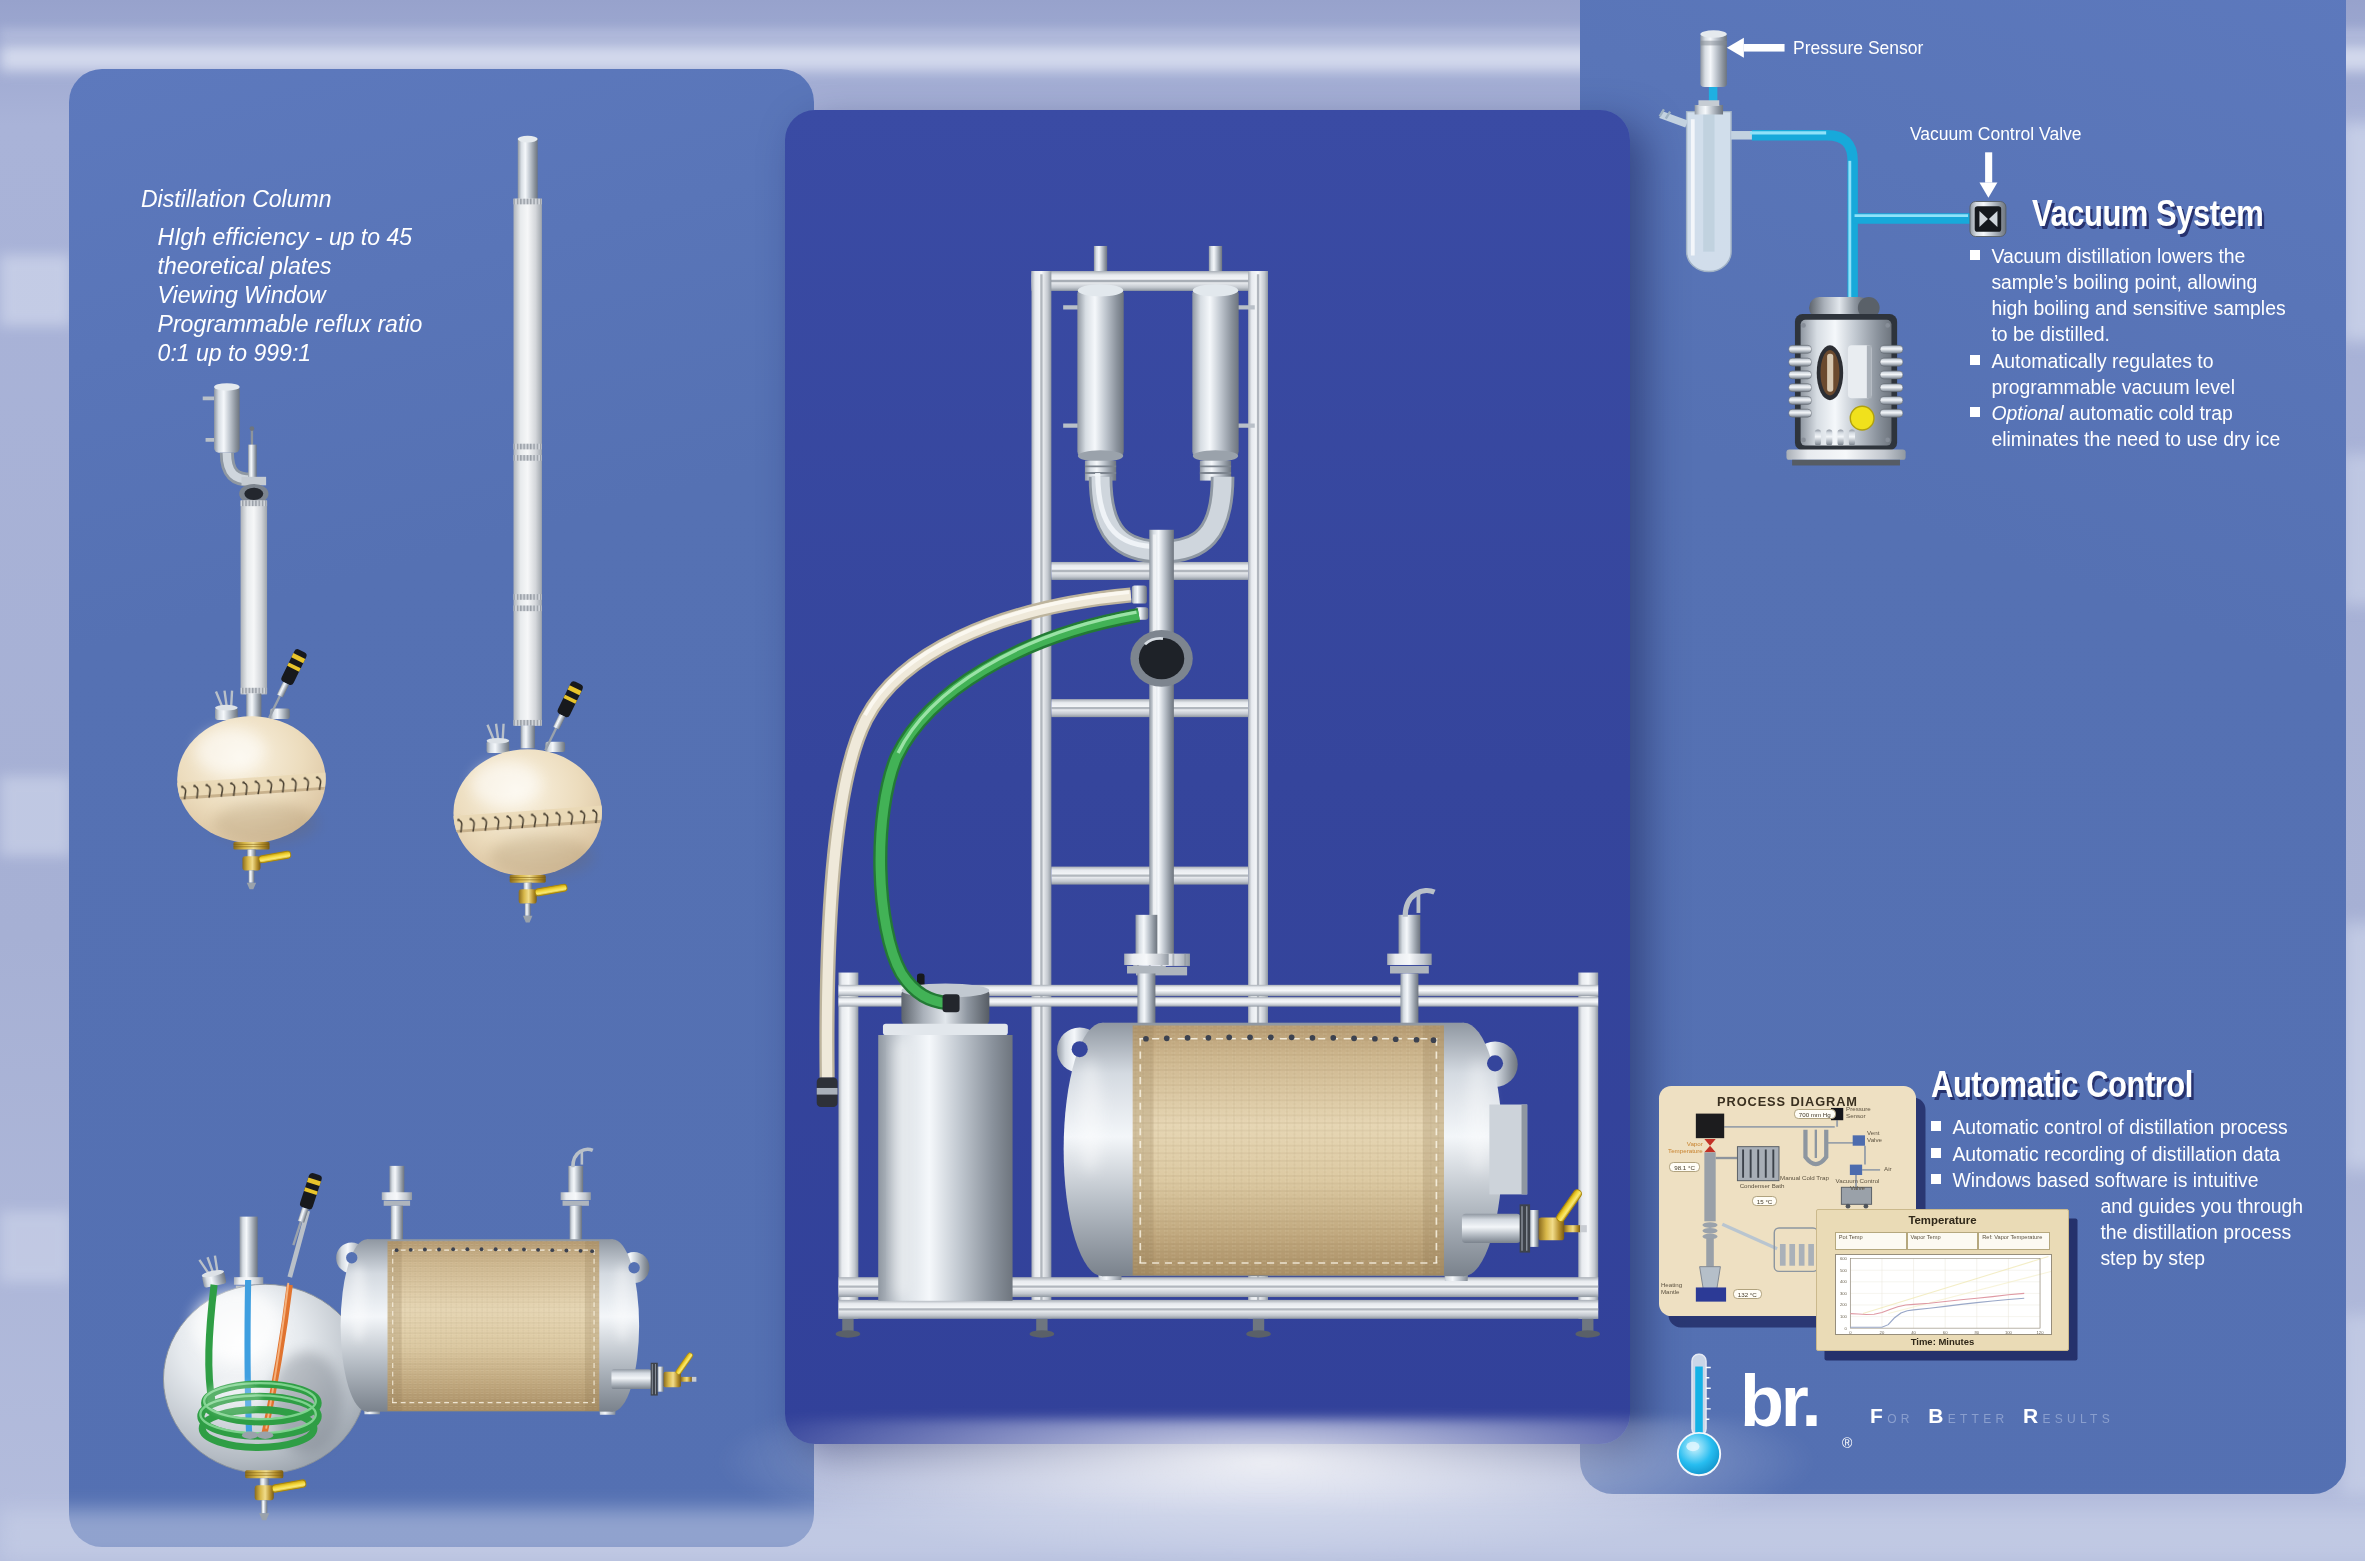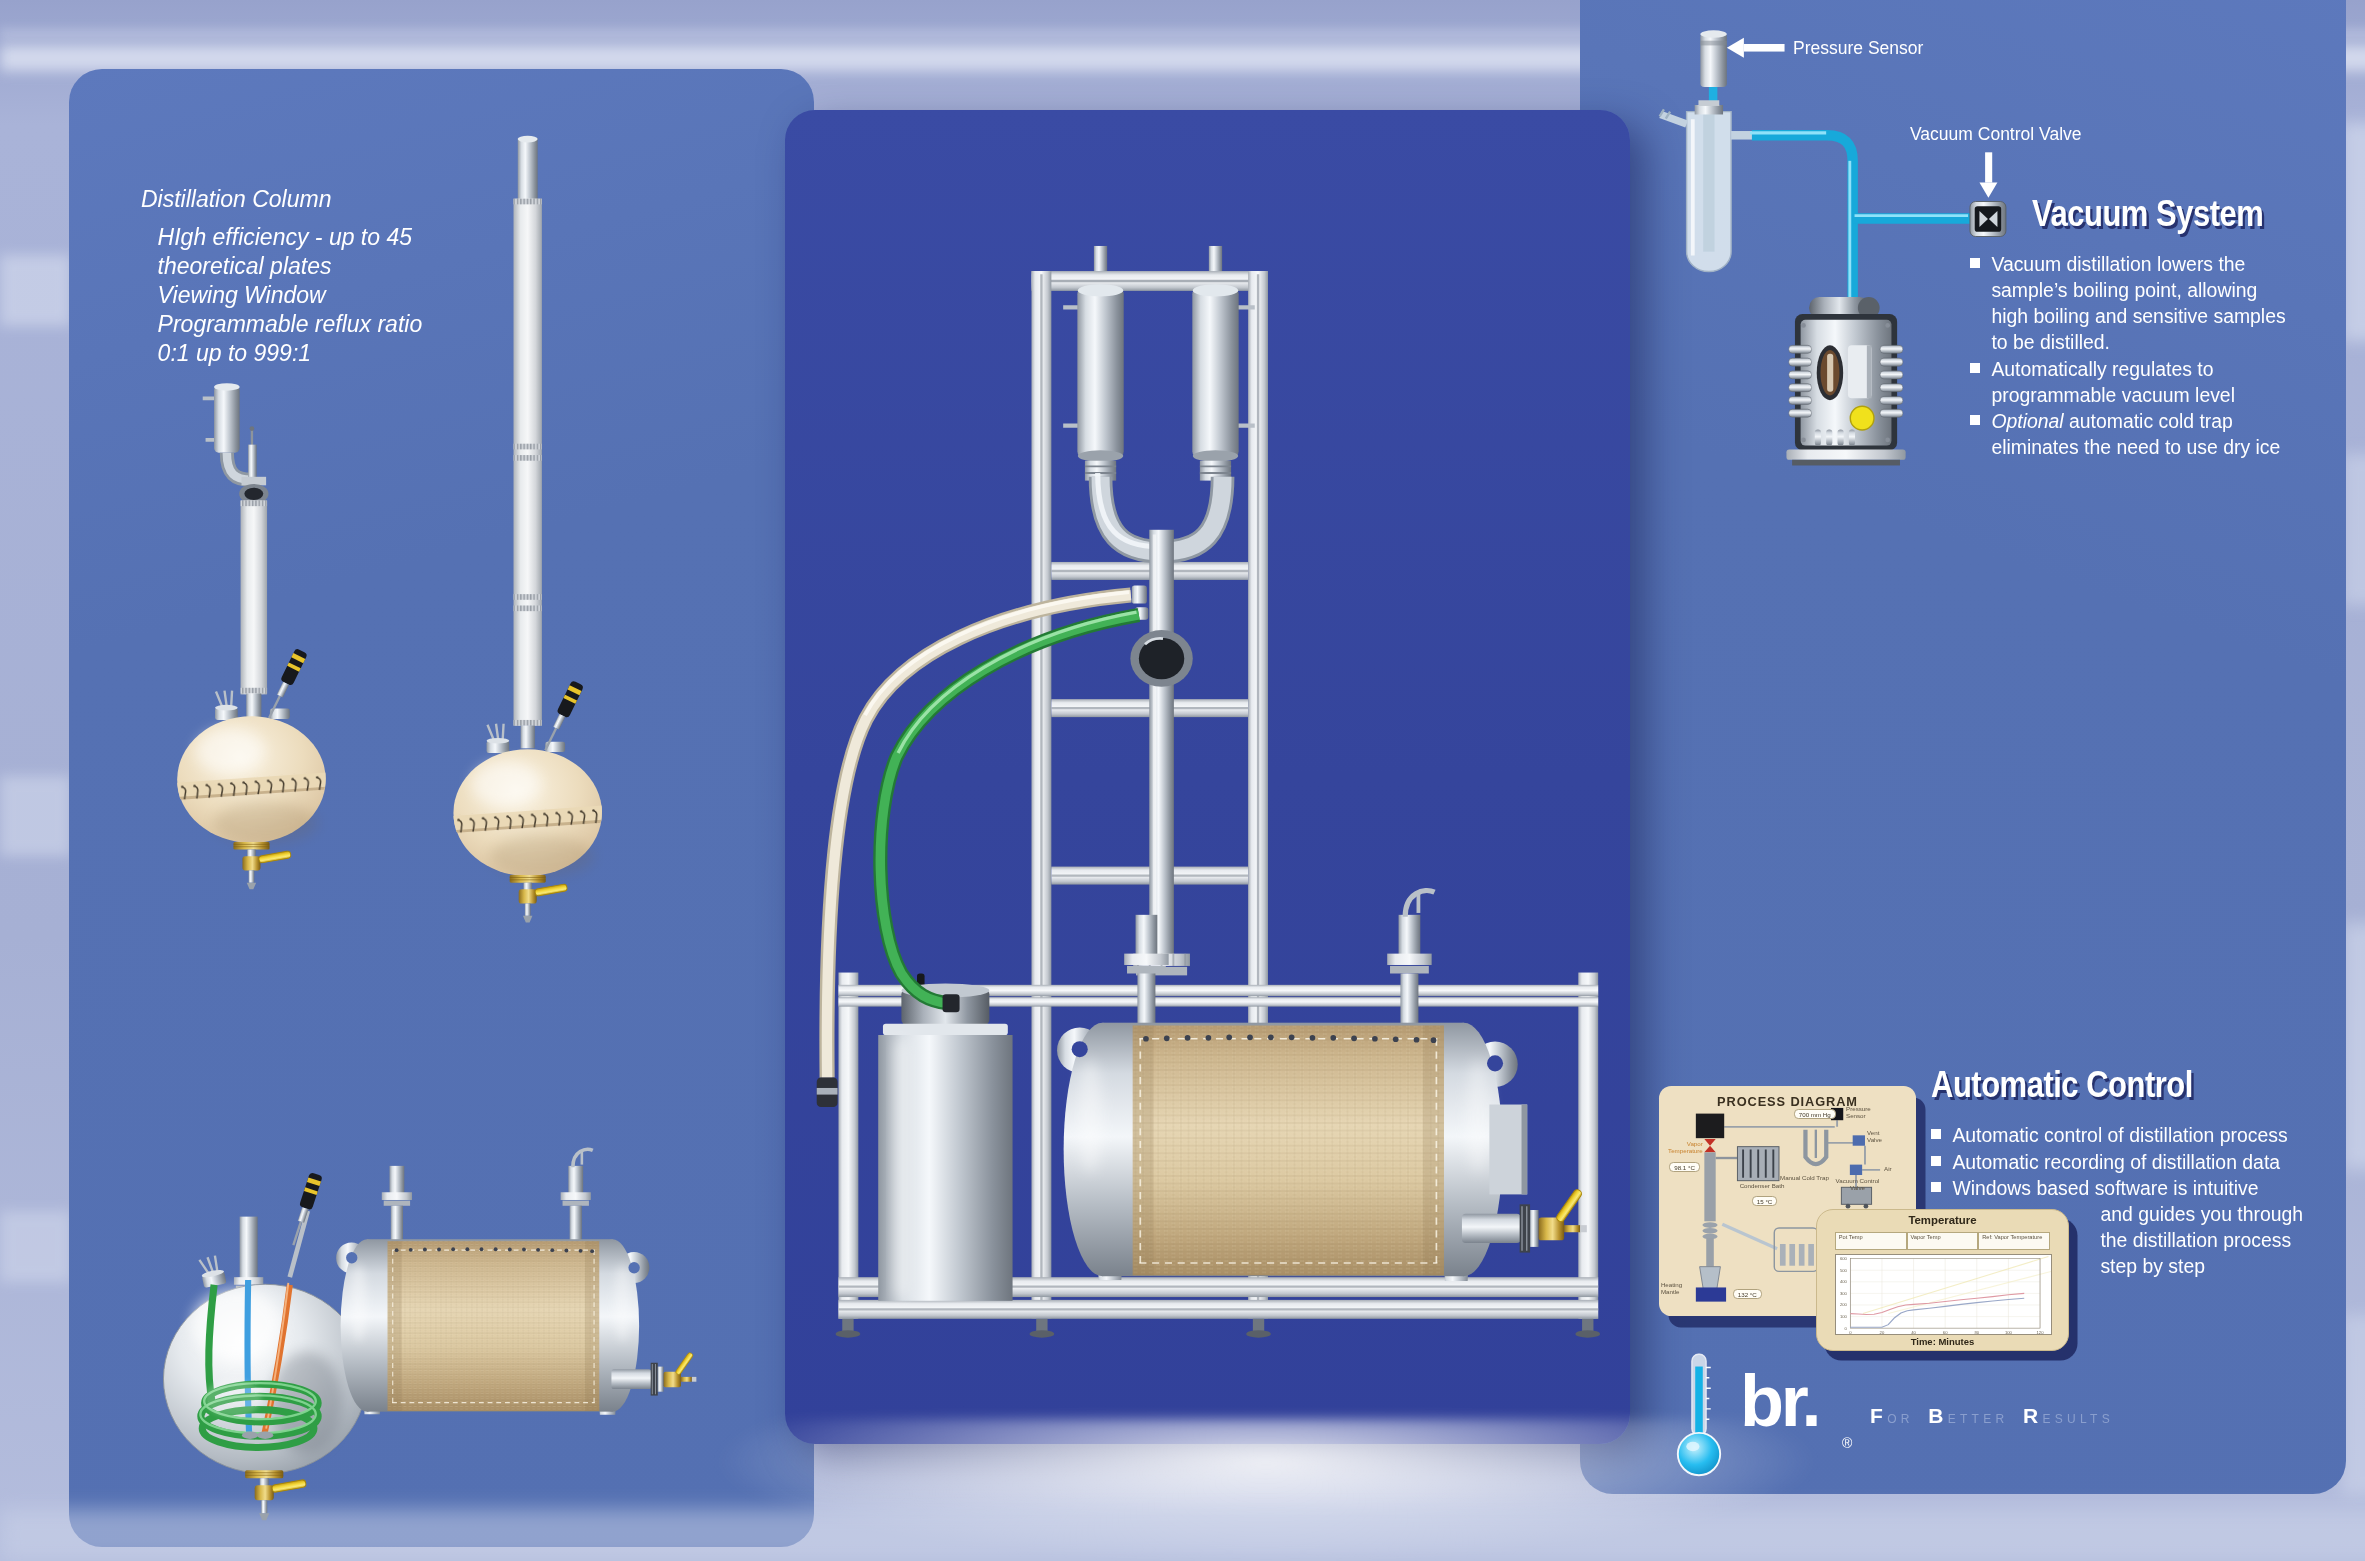--- a/index.html
+++ b/index.html
@@ -18,40 +18,40 @@
   .art{position:absolute;left:0;top:0;z-index:3;pointer-events:none;}
   .txt{position:absolute;z-index:4;color:#fff;}
   .left-copy{left:141px;top:185px;font-size:23px;line-height:29px;font-style:italic;}
   .left-copy ul{margin:9px;padding:0 0 0 7.6px;list-style:none;}
   .big-heading{font-weight:700;font-size:31px;letter-spacing:-0.5px;transform:scaleY(1.18);
       transform-origin:left center;white-space:nowrap;
       text-shadow:2.4px 2.8px 0 rgba(30,39,97,.85);}
   .vac-sec{left:1970px;top:196px;width:383px;}
   .vac-sec .big-heading{margin-left:62px;}
   .auto-sec{left:1931px;top:1067px;width:435px;}
-  .bullets{margin:19px 0 0 0;padding:0;list-style:none;font-size:19.4px;line-height:26px;}
+  .bullets{margin:11px 0 0 0;padding:0;list-style:none;font-size:19.4px;line-height:26px;}
   .bullets li{display:flex;gap:11.4px;margin:0 0 0.5px 0;}
   .sq{flex:0 0 auto;width:10px;height:10px;background:#fff;margin-top:7px;}
   .ln{display:block;}
   .ind{margin-left:148px;}
   .diagram-label{position:absolute;z-index:4;color:#fff;font-size:17.5px;white-space:nowrap;}
   .ps-label{left:1793px;top:38px;}
   .vcv-label{left:1910px;top:124px;}
   
   .proc-panel{position:absolute;left:1659px;top:1086px;width:257px;height:230px;z-index:4;
       background:#eee0c2;border-radius:12.3px;box-shadow:9.5px 11.4px 0 rgba(24,32,88,.7);}
   .proc-title{position:absolute;left:0;right:0;top:7.6px;text-align:center;font-weight:700;
       font-size:12.8px;letter-spacing:0.9px;color:#3a3020;}
   .plabel{position:absolute;font-size:6.2px;line-height:6.6px;color:#5c5240;}
   .plabel.orange{color:#c8822e;}
   .vbox{position:absolute;font-size:6.2px;color:#433a28;background:#fffdf6;border:0.5px solid #b0a27e;
       border-radius:4.3px;padding:0.5px 3.8px;white-space:nowrap;}
   
   .temp-window{position:absolute;left:1816px;top:1209px;width:251px;height:140px;z-index:5;
-      background:#eadbb6;border:0.9px solid #cbb98c;border-radius:17px;
+      background:#eadbb6;border:0.9px solid #cbb98c;border-radius:2px;
       box-shadow:8.5px 9.5px 0 rgba(24,32,88,.78);}
   .temp-title{position:absolute;left:0;right:0;top:3.8px;text-align:center;font-weight:700;
       font-size:11.4px;color:#2f2718;}
   .legend{position:absolute;left:18px;top:22px;width:215px;height:18px;display:flex;}
   .legend div{flex:1;border:0.5px solid #b5a87e;background:#fcfaf2;font-size:5.7px;color:#5c5240;
       padding:1.4px 2.8px;overflow:hidden;white-space:nowrap;}
   .plot-wrap{position:absolute;left:18px;top:44px;width:215px;height:79px;background:#fff;
       border:0.5px solid #978e7c;}
   .temp-xlabel{position:absolute;left:0;right:0;bottom:2.8px;text-align:center;font-weight:700;
       font-size:9.5px;color:#2f2718;}

